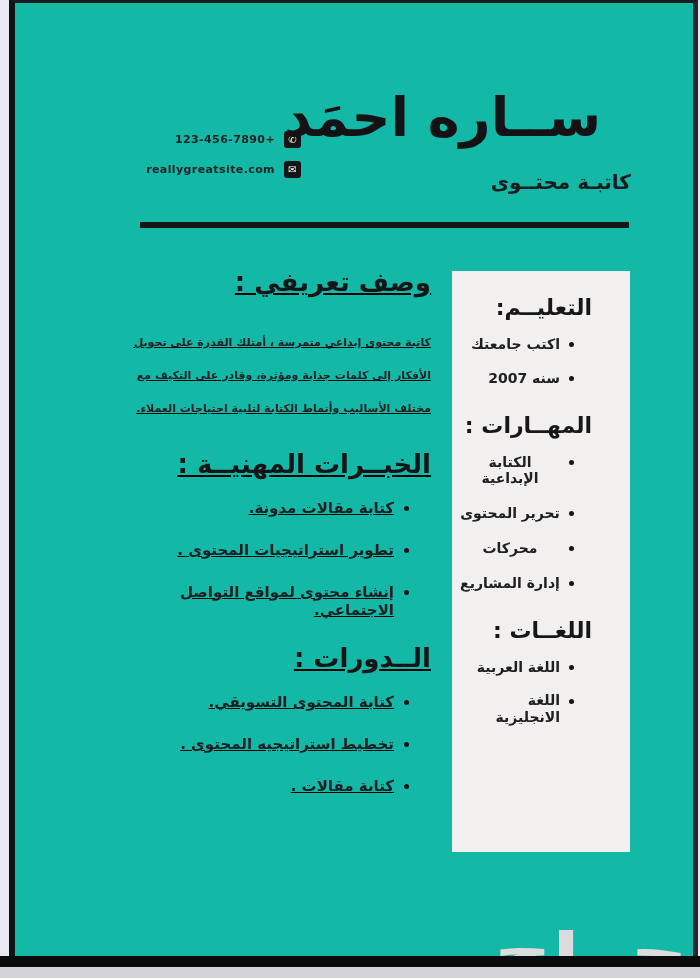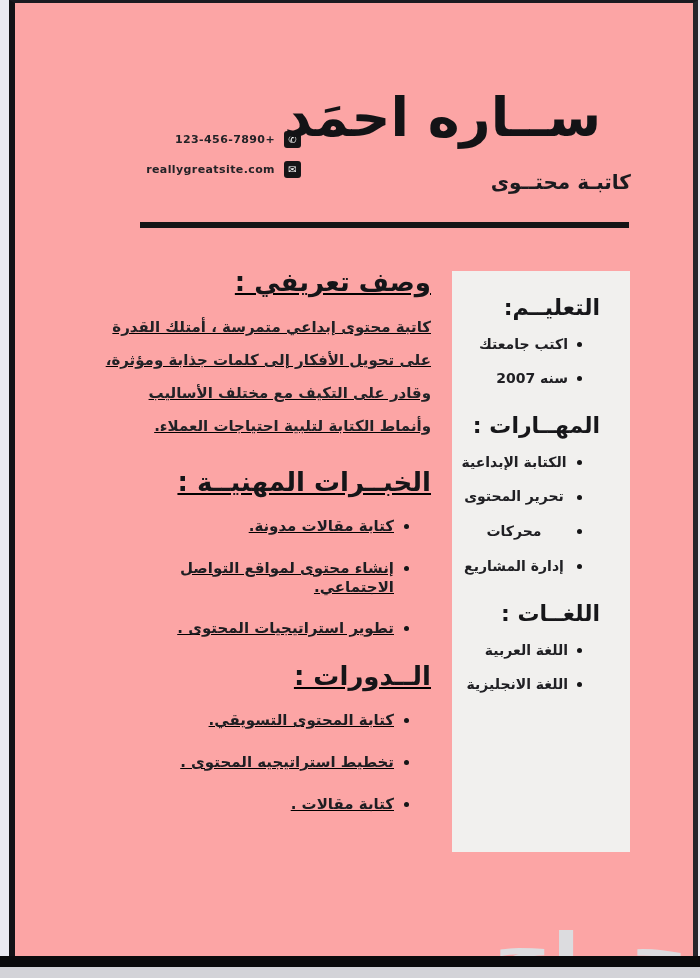--- a/index.html
+++ b/index.html
@@ -5,21 +5,21 @@
   html,body{margin:0;padding:0;background:#9d9da6;}
   .photo{
     position:relative;width:700px;height:978px;overflow:hidden;
     background:#e9e9f1;
     font-family:"DejaVu Sans",sans-serif;
     -webkit-font-smoothing:antialiased;
   }
   
   .page{
     position:absolute;left:9px;top:0;width:689px;height:964px;
-    box-sizing:border-box;background:#fca5a5;
+    box-sizing:border-box;background:#14b8a6;
     border-left:6px solid #121216;
     border-right:5px solid #26262c;
     border-top:3px solid #1a1a20;
   }
   
   .contact{
     position:absolute;top:128px;left:118px;width:168px;
     display:flex;flex-direction:column;align-items:flex-end;gap:13px;
   }
   .contact-row{display:flex;align-items:center;gap:9px;}
@@ -36,42 +36,42 @@
   }
   .job-title{
     position:absolute;top:167px;right:62px;
     font-size:20px;font-weight:bold;color:#1b1b1f;direction:rtl;white-space:nowrap;
   }
   .divider{position:absolute;top:219px;left:125px;width:489px;height:6px;background:#151517;}
   
   .sidebar{
     position:absolute;left:437px;top:268px;width:178px;height:581px;
     box-sizing:border-box;background:#f1f0ee;
-    padding:24px 30px 0 8px;direction:rtl;text-align:right;
+    padding:24px 38px 0 8px;direction:rtl;text-align:right;
   }
   .sidebar h2{
     margin:0;font-size:22px;font-weight:bold;color:#17171a;white-space:nowrap;
   }
   .sidebar ul{list-style:none;margin:16px 0 0;padding:0 18px 0 0;}
   .sidebar li{
     position:relative;padding-right:14px;margin-bottom:17px;
     font-size:14px;font-weight:bold;color:#202024;line-height:1.2;
   }
   .sidebar li::before{
     content:"";position:absolute;right:0;top:.45em;width:5px;height:5px;
     border-radius:50%;background:#151517;
   }
   .sec-skills{margin-top:26px;}
   .sec-skills ul li{margin-bottom:18px;text-align:center;}
   .sec-languages{margin-top:26px;}
   
   .content{position:absolute;left:84px;top:264px;width:332px;direction:rtl;text-align:right;text-decoration:underline;}
   .content h2{margin:0;font-size:26px;font-weight:bold;color:#151518;white-space:nowrap;}
   .profile-text{
-    margin:14px 0 0;font-size:15px;font-weight:bold;color:#222226;
+    margin:29px 0 0;font-size:11px;font-weight:bold;color:#222226;
     line-height:33px;
   }
   .content ul{list-style:none;margin:20px 0 0;padding:0 22px 0 0;}
   .content li{
     position:relative;padding-right:15px;margin-bottom:23px;
     font-size:15px;font-weight:bold;color:#1e1e22;line-height:1.25;
   }
   .content li::before{
     content:"";position:absolute;right:0;top:.48em;width:5px;height:5px;
     border-radius:50%;background:#151517;
@@ -137,22 +137,22 @@
 
     <main class="content">
       <section class="sec-profile">
         <h2>وصف تعريفي :</h2>
         <p class="profile-text">كاتبة محتوى إبداعي متمرسة ، أمتلك القدرة على تحويل الأفكار إلى كلمات جذابة ومؤثرة، وقادر على التكيف مع مختلف الأساليب وأنماط الكتابة لتلبية احتياجات العملاء.</p>
       </section>
       <section class="sec-experience">
         <h2>الخبــرات المهنيــة :</h2>
         <ul>
           <li>كتابة مقالات مدونة.</li>
+          <li>تطوير استراتيجيات المحتوى .</li>
           <li>إنشاء محتوى لمواقع التواصل الاجتماعي.</li>
-          <li>تطوير استراتيجيات المحتوى .</li>
         </ul>
       </section>
       <section class="sec-courses">
         <h2>الــدورات :</h2>
         <ul>
           <li>كتابة المحتوى التسويقي.</li>
           <li>تخطيط استراتيجيه المحتوى .</li>
           <li>كتابة مقالات .</li>
         </ul>
       </section>

